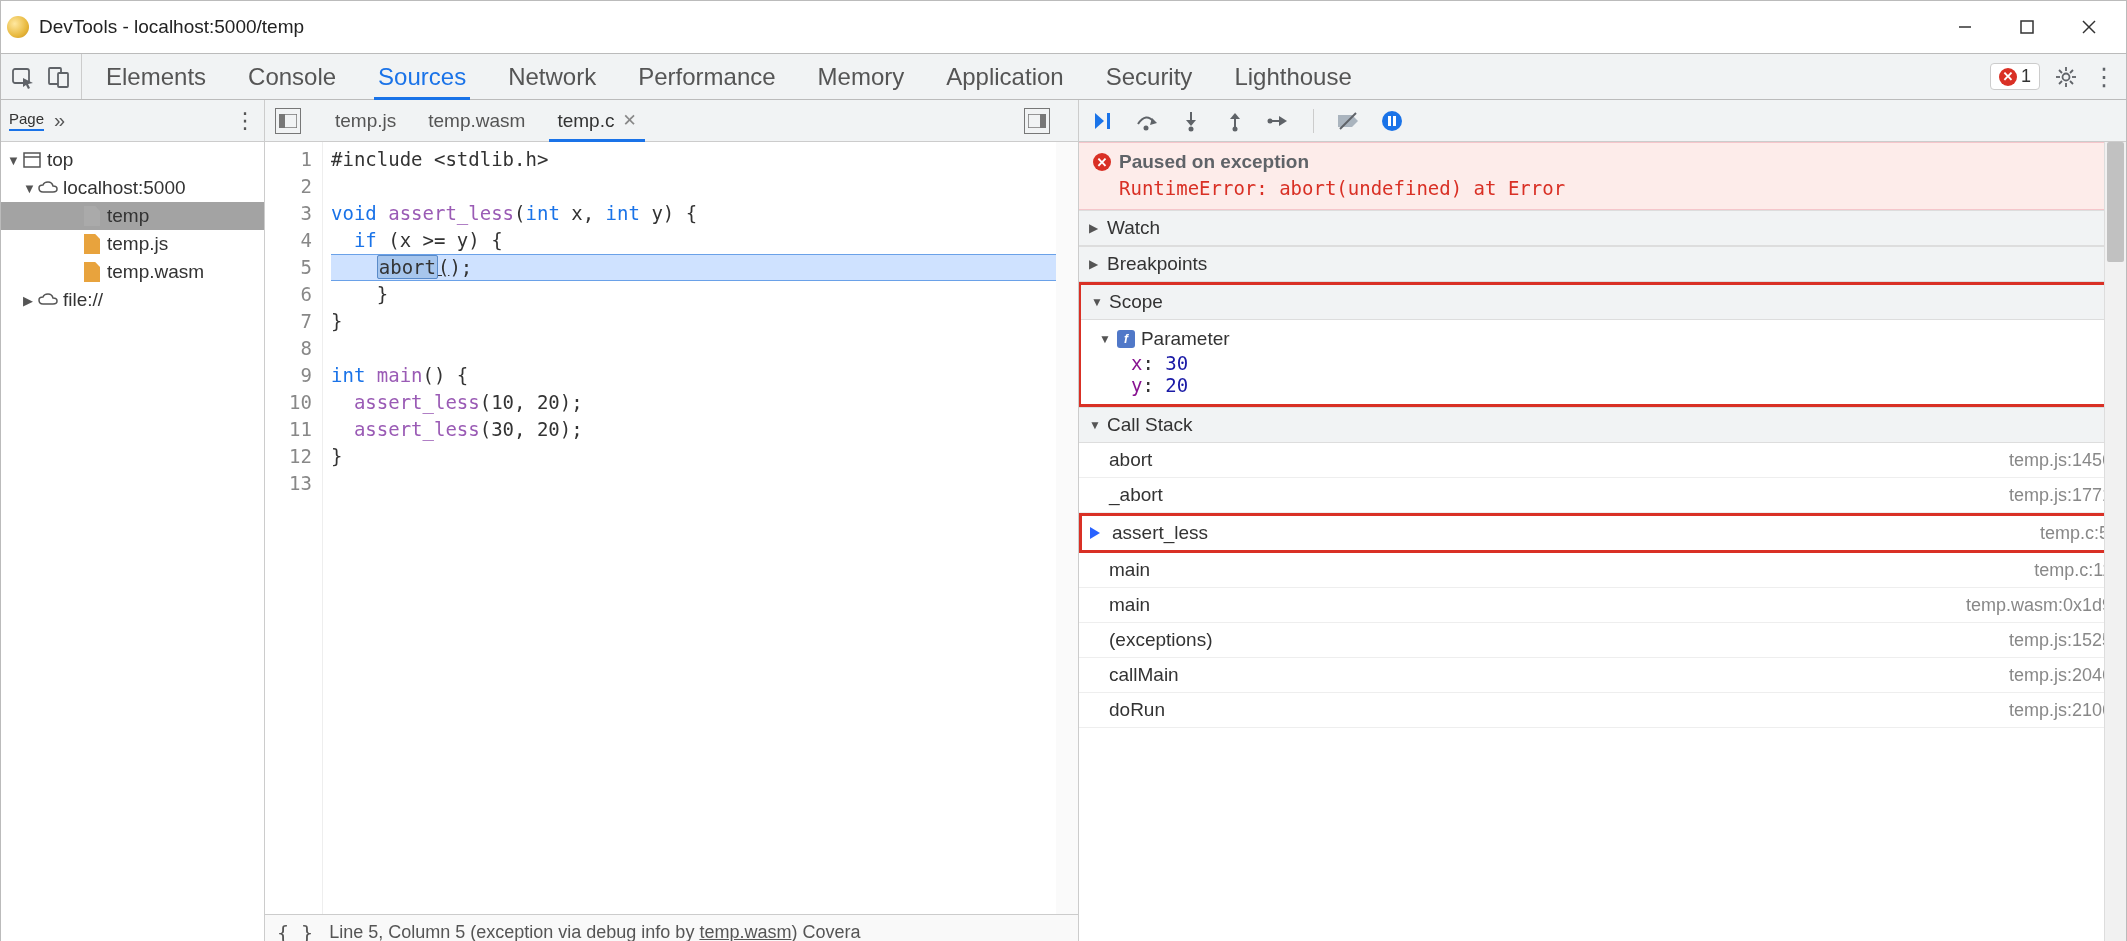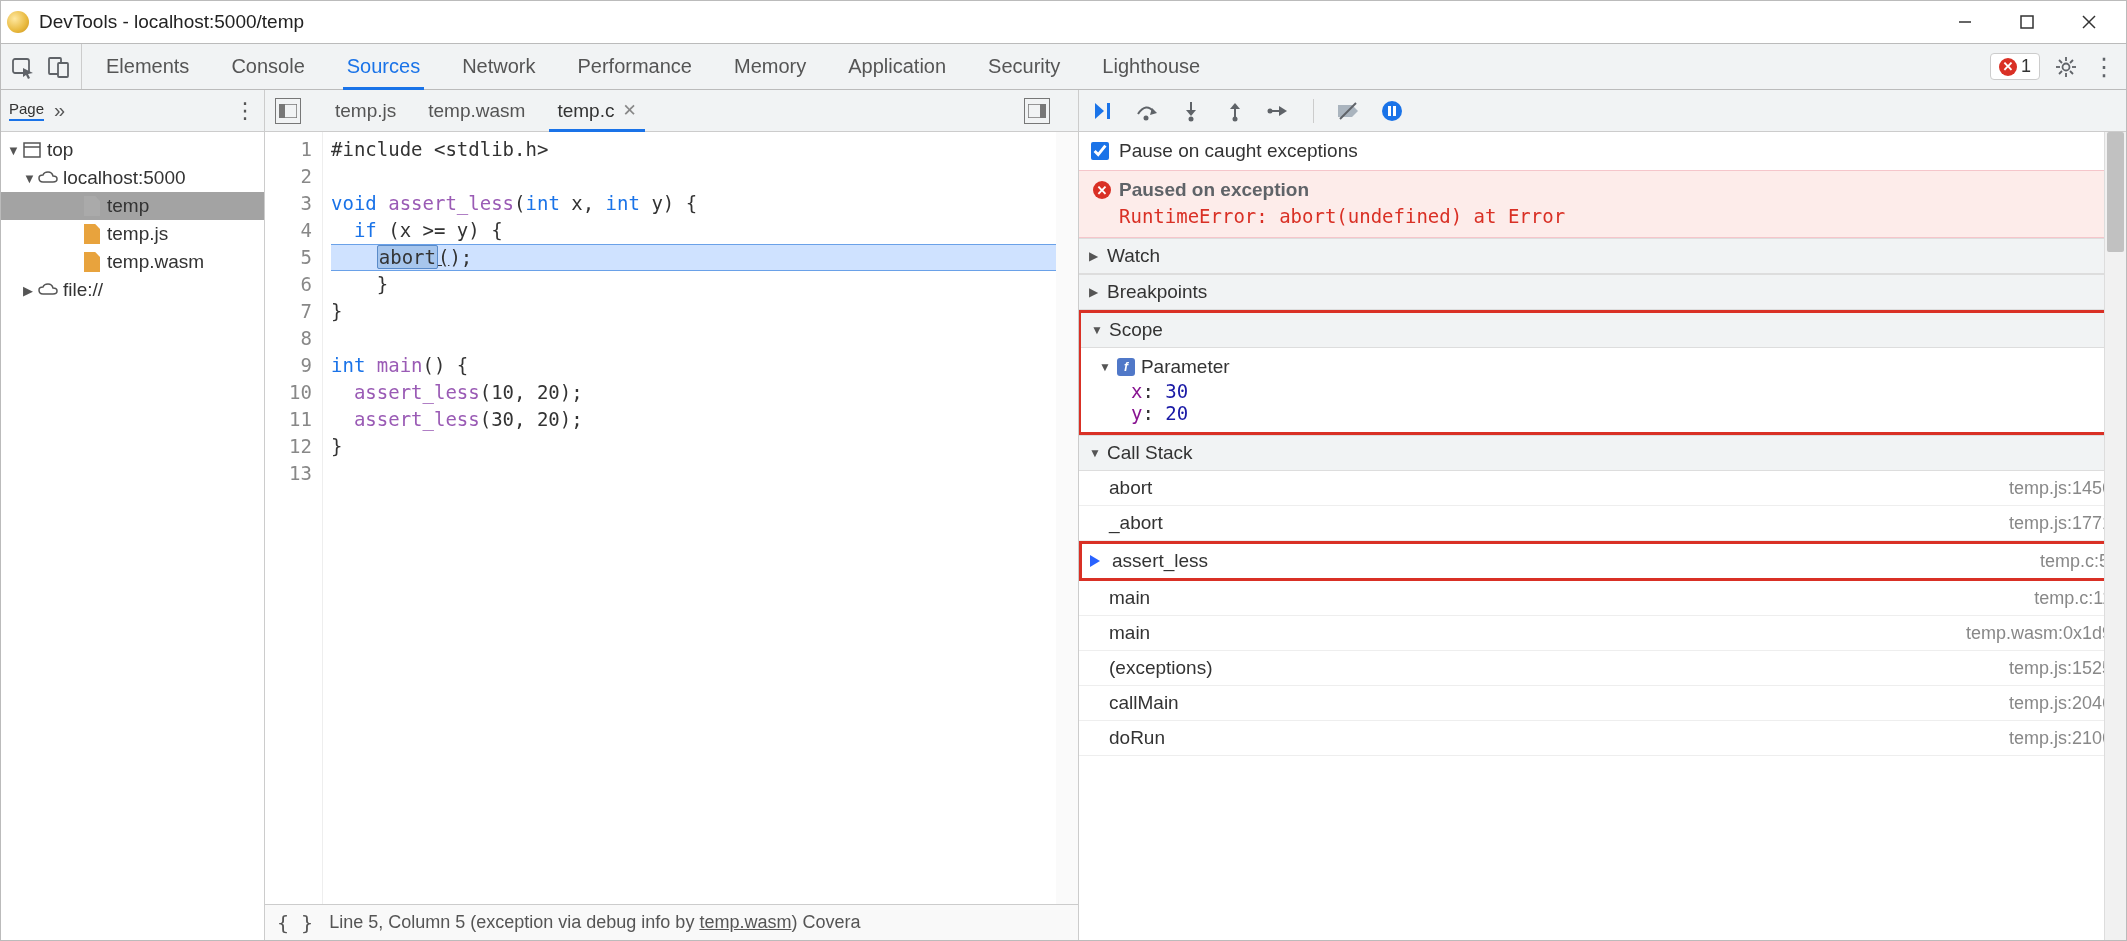--- a/index.html
+++ b/index.html
@@ -1,31 +1,31 @@
 <!DOCTYPE html>
 <html><head>
 <meta charset="utf-8">
 <style>
 * { box-sizing: border-box; margin: 0; padding: 0; }
 html, body { width: 2127px; height: 941px; font-family: "Segoe UI", Arial, sans-serif; font-size: 18px; color: #333; background: #fff; overflow: hidden; }
 body { transform-origin: top left; }
 
 
-.titlebar { height: 44px; background: #fff; border: 1px solid #bbb; display: flex; align-items: center; padding: 0 6px; }
+.titlebar { height: 54px; background: #fff; border: 1px solid #bbb; display: flex; align-items: center; padding: 0 6px; }
 .titlebar .favicon { width: 22px; height: 22px; border-radius: 50%; background: radial-gradient(circle at 35% 35%, #ffe8a0, #e8b93e 60%, #c98f1a); margin-right: 10px; }
 .titlebar .title { flex: 1; font-size: 19px; color: #222; }
 .win-controls { display: flex; gap: 0; }
 .win-btn { width: 62px; height: 42px; display: flex; align-items: center; justify-content: center; font-size: 19px; cursor: pointer; }
 
 
 .dt-top { height: 46px; border: 1px solid #bbb; border-top: none; display: flex; align-items: center; background: #f1f3f4; }
 .dt-top-left { display: flex; align-items: center; padding: 0 8px; gap: 8px; border-right: 1px solid #ccc; height: 100%; }
 .dt-top-left .icon { width: 28px; height: 28px; display: flex; align-items: center; justify-content: center; cursor: pointer; }
 .dt-tabs { display: flex; align-items: stretch; height: 100%; padding-left: 20px; gap: 34px; flex: 1; }
-.dt-tab { display: flex; align-items: center; font-size: 20px; color: #555; cursor: pointer; padding: 0 4px; position: relative; }
+.dt-tab { display: flex; align-items: center; font-size: 24px; color: #555; cursor: pointer; padding: 0 4px; position: relative; }
 .dt-tab.active { color: #1a73e8; }
 .dt-tab.active::after { content: ""; position: absolute; left: 0; right: 0; bottom: -1px; height: 3px; background: #1a73e8; }
 .dt-top-right { display: flex; align-items: center; padding: 0 10px; gap: 14px; }
 .error-badge { display: flex; align-items: center; gap: 4px; border: 1px solid #ccc; border-radius: 4px; padding: 2px 8px; font-size: 18px; cursor: pointer; background: #fff; }
 .error-badge .red-circle { width: 18px; height: 18px; border-radius: 50%; background: #d93025; color: #fff; font-size: 13px; display: flex; align-items: center; justify-content: center; font-weight: bold; }
 
 
 .main { display: flex; height: calc(941px - 44px - 46px); border: 1px solid #bbb; border-top: none; }
 .col-nav { width: 264px; border-right: 1px solid #ccc; display: flex; flex-direction: column; background: #fff; }
 .col-editor { flex: 1; display: flex; flex-direction: column; position: relative; }
@@ -350,24 +350,20 @@
       <div class="dbg-btn">
           <svg width="22" height="22">
             <circle cx="11" cy="11" r="10" fill="#1a73e8"></circle>
             <rect x="7" y="6" width="3" height="10" fill="#fff"></rect>
             <rect x="12" y="6" width="3" height="10" fill="#fff"></rect>
           </svg>
         </div>
     </div>
 
     <div class="debug-body">
-      <div class="dbg-section-plain">
-        <input type="checkbox" checked="" style="">
-        <span>Pause on caught exceptions</span>
-      </div>
 
       <div class="exception-banner">
         <div class="row1">
           <div class="red-x">✕</div>
           <span>Paused on exception</span>
         </div>
         <div class="err-msg">RuntimeError: abort(undefined) at Error</div>
       </div>
 
       <div class="section-hdr">

